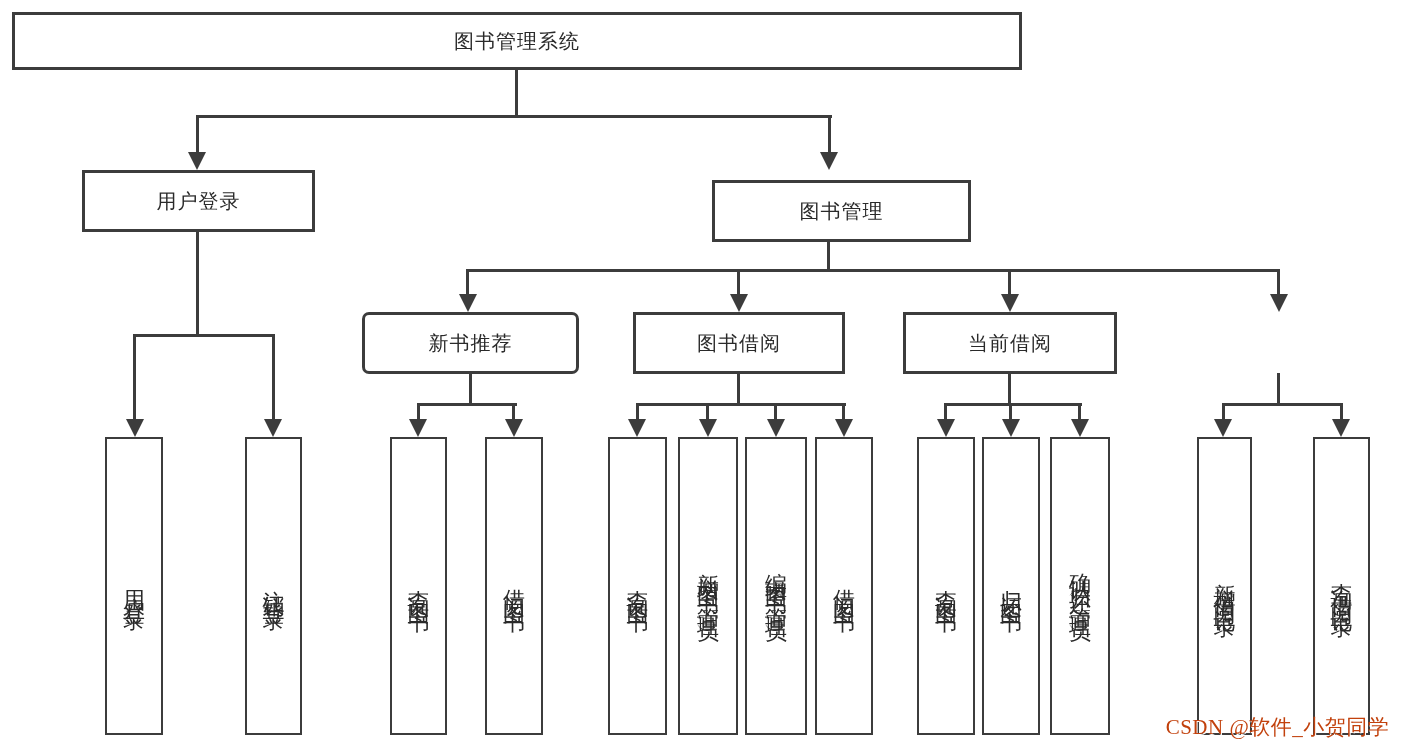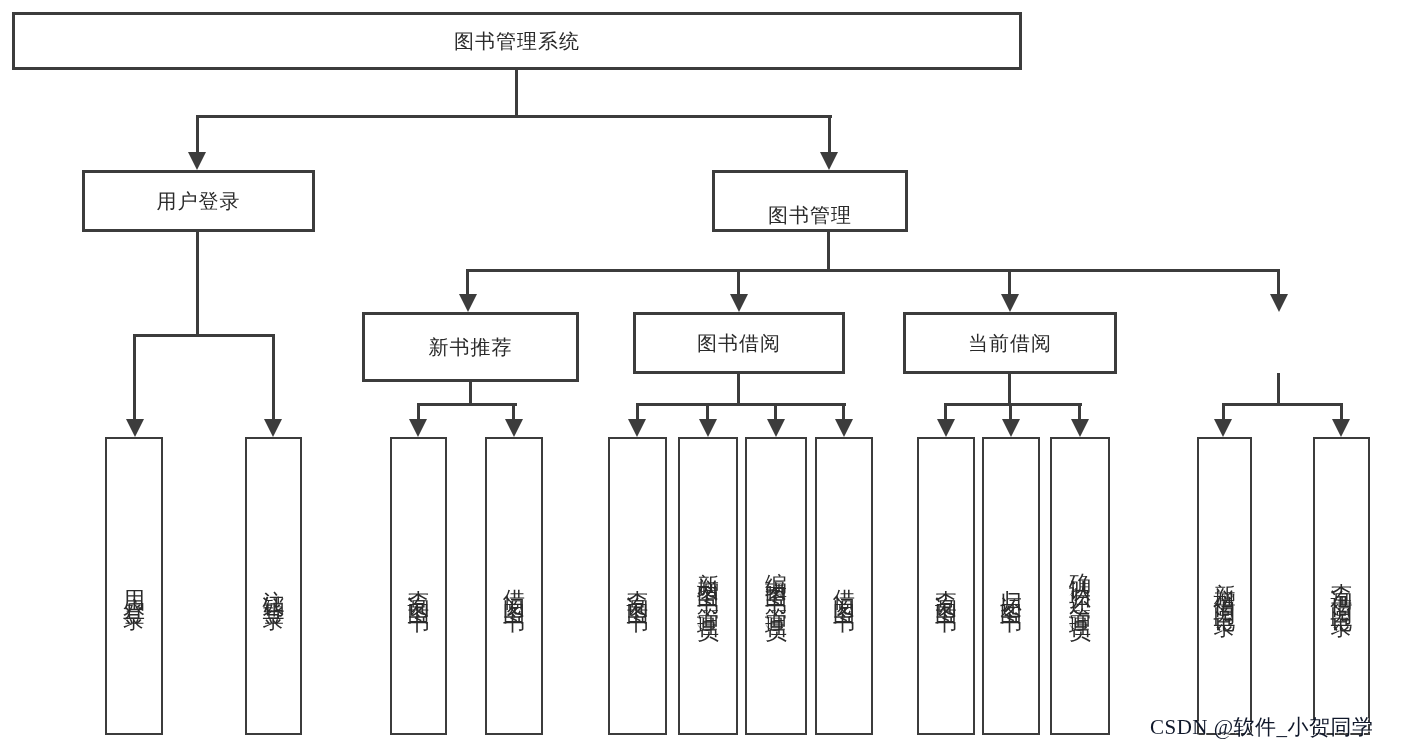--- a/index.html
+++ b/index.html
@@ -26,22 +26,22 @@
   }
   
   .stem,.vline{position:absolute;width:3px;background:#3c3c3c;z-index:1;}
   .bar{position:absolute;height:3px;background:#3c3c3c;z-index:1;}
   .head{
     position:absolute;width:0;height:0;z-index:1;
     border-left:9px solid transparent;border-right:9px solid transparent;
     border-top:18px solid #3c3c3c;
   }
   .watermark{
-    position:absolute;left:1150px;top:713px;width:255px;text-align:left;
-    font-size:21px;color:#0f172a;z-index:5;letter-spacing:0.5px;
+    position:absolute;left:1150px;top:713px;width:255px;text-align:center;
+    font-size:21px;color:#c2410c;z-index:5;letter-spacing:0.5px;
     text-shadow:1px 1px 0 #ffffff;
   }
 </style>
 </head>
 <body>
 
 <div class="canvas">
 
   <div class="box" style="left:12px;top:12px;width:1010px;height:58px;">
     <span>图书管理系统</span>
@@ -50,21 +50,21 @@
   <div class="stem" style="left:515px;top:70px;height:48px;"></div>
   <div class="bar" style="left:196px;top:115px;width:636px;"></div>
   <div class="vline" style="left:196px;top:115px;height:40px;"></div>
   <div class="head" style="left:188px;top:152px;"></div>
   <div class="vline" style="left:828px;top:115px;height:40px;"></div>
   <div class="head" style="left:820px;top:152px;"></div>
 
   <div class="box" style="left:82px;top:170px;width:233px;height:62px;">
     <span>用户登录</span>
   </div>
-  <div class="box" style="left:712px;top:170px;width:196px;height:62px;align-items:flex-end;">
+  <div class="box" style="left:712px;top:180px;width:259px;height:62px;">
     <span>图书管理</span>
   </div>
 
   <div class="stem" style="left:196px;top:232px;height:105px;"></div>
   <div class="bar" style="left:133px;top:334px;width:142px;"></div>
   <div class="vline" style="left:133px;top:334px;height:87px;"></div>
   <div class="head" style="left:126px;top:419px;"></div>
   <div class="vline" style="left:272px;top:334px;height:87px;"></div>
   <div class="head" style="left:264px;top:419px;"></div>
 
@@ -72,21 +72,21 @@
   <div class="bar" style="left:466px;top:269px;width:814px;"></div>
   <div class="vline" style="left:466px;top:269px;height:28px;"></div>
   <div class="head" style="left:459px;top:294px;"></div>
   <div class="vline" style="left:737px;top:269px;height:28px;"></div>
   <div class="head" style="left:730px;top:294px;"></div>
   <div class="vline" style="left:1008px;top:269px;height:28px;"></div>
   <div class="head" style="left:1001px;top:294px;"></div>
   <div class="vline" style="left:1277px;top:269px;height:28px;"></div>
   <div class="head" style="left:1270px;top:294px;"></div>
 
-  <div class="box" style="left:362px;top:312px;width:217px;height:70px;">
+  <div class="box" style="left:362px;top:312px;width:217px;height:62px;border-radius:7px;">
     <span>新书推荐</span>
   </div>
   <div class="box" style="left:903px;top:312px;width:214px;height:62px;">
     <span>当前借阅</span>
   </div>
   <div class="box" style="left:633px;top:312px;width:212px;height:62px;">
     <span>图书借阅</span>
   </div>
 
   <div class="stem" style="left:469px;top:373px;height:33px;"></div>

